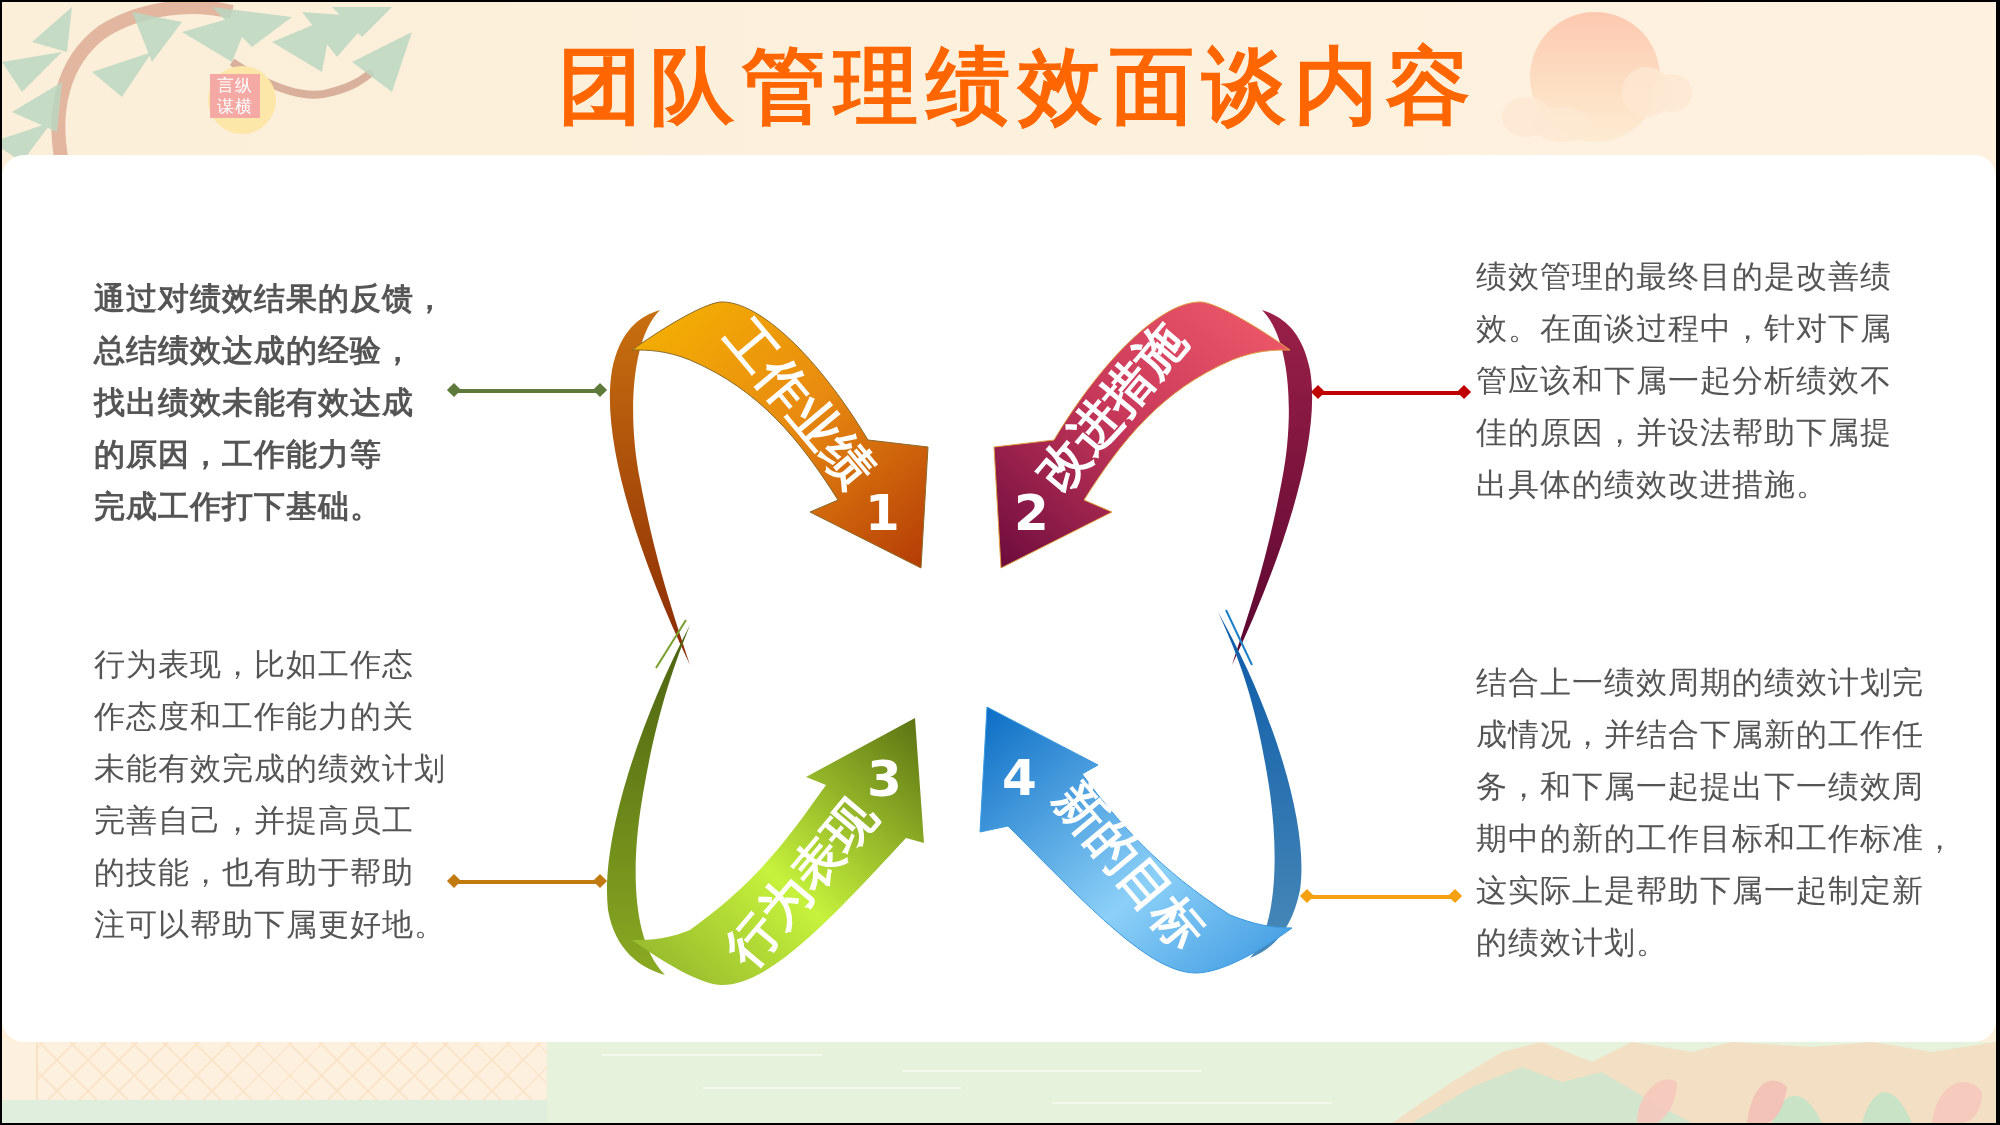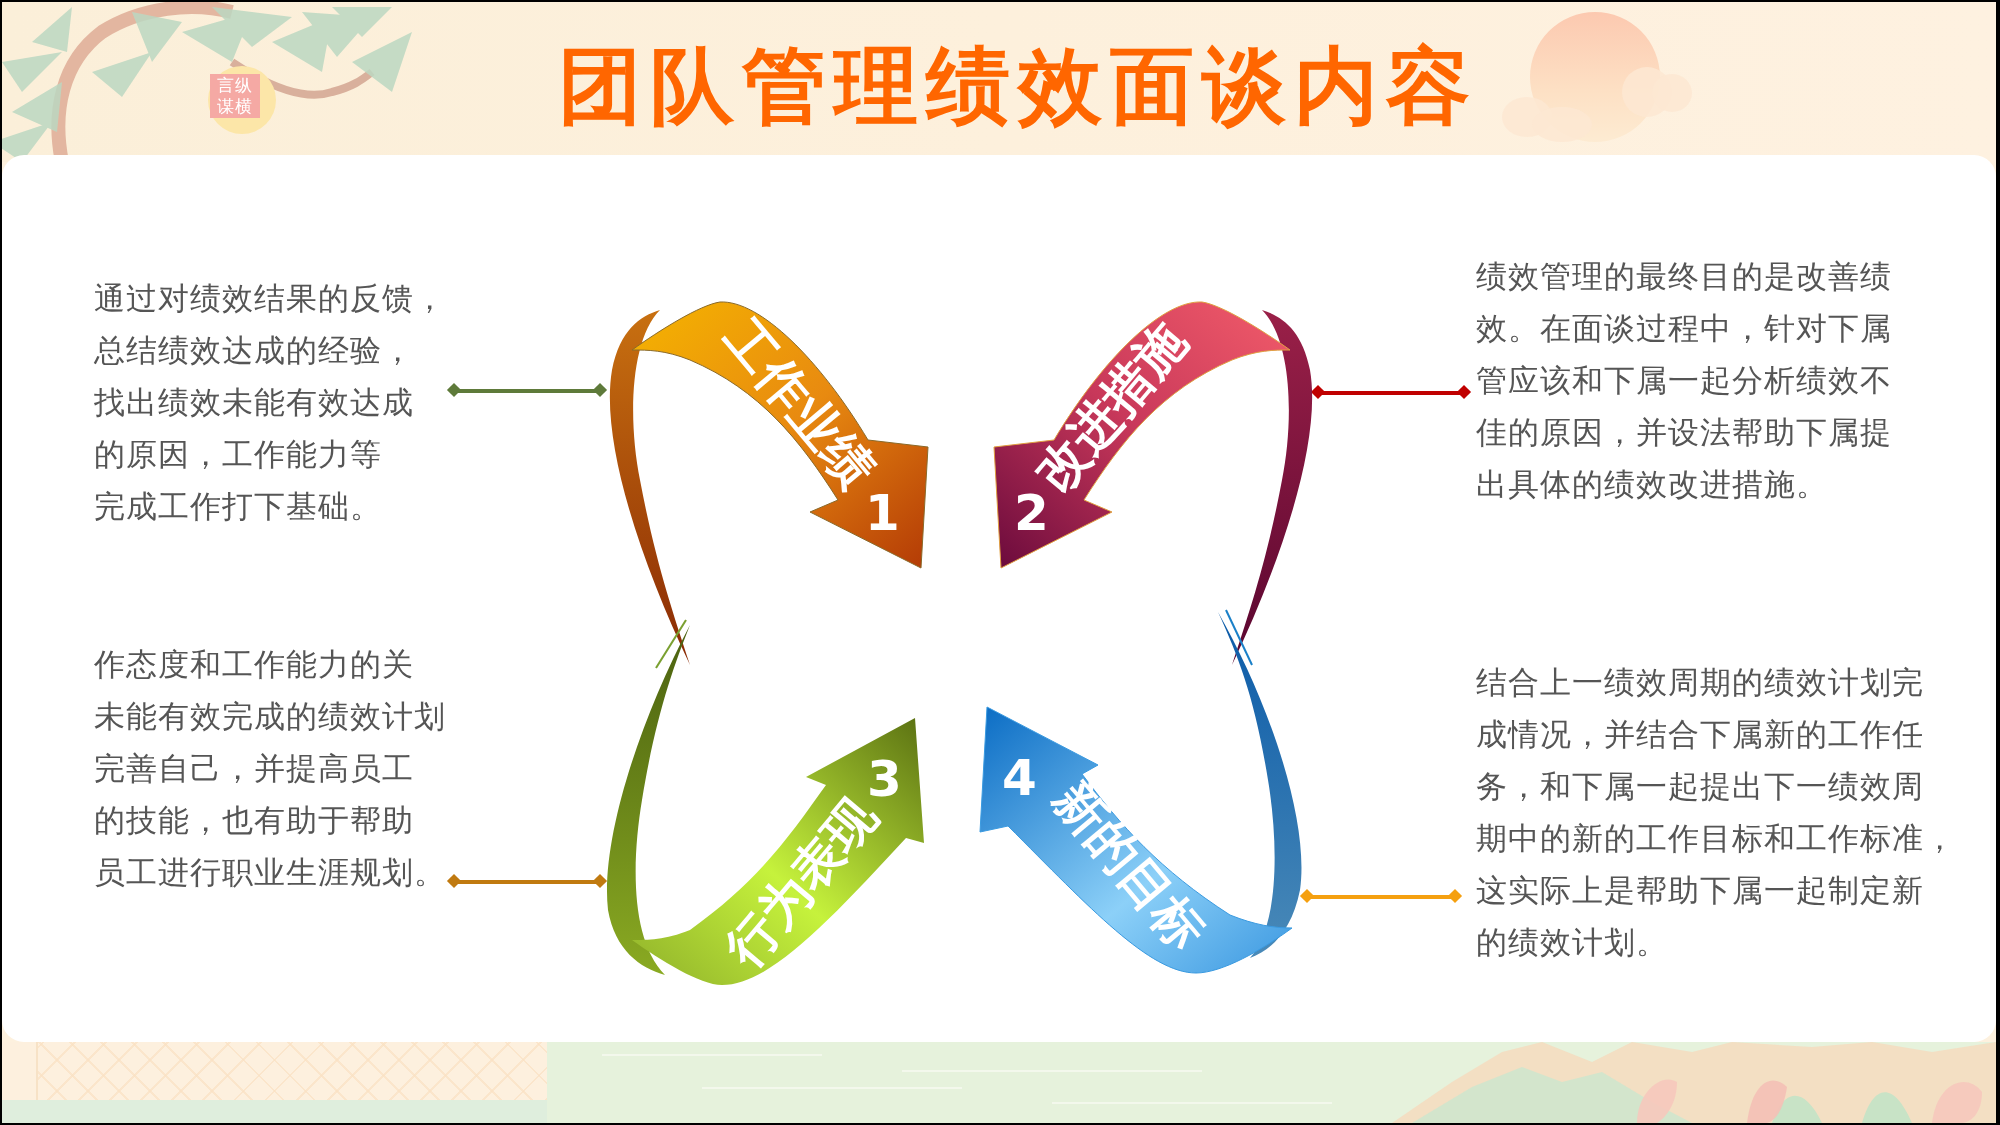--- a/index.html
+++ b/index.html
@@ -131,42 +131,43 @@
       <path d="M380 81 C390 50, 410 40, 430 81 Z" fill="#c8e3c6"></path>
       <path d="M470 81 C480 45, 500 35, 520 81 Z" fill="#c8e3c6"></path>
       <path d="M245 81 C245 50, 270 30, 285 40 C285 60, 275 75, 265 81 Z" fill="#f6c8bd" opacity="0.9"></path>
       <path d="M355 81 C360 40, 380 30, 395 45 C392 65, 385 78, 375 81 Z" fill="#f4c0b6" opacity="0.9"></path>
       <path d="M540 81 C545 40, 575 30, 590 50 C590 70, 580 80, 570 81 Z" fill="#f6c8bd" opacity="0.9"></path>
     </svg>
   </div>
 
   <div class="panel"></div>
 
-  <div class="desc" style="left:92px;top:270px;">
+  <div class="desc" style="left:92px;top:270px;font-weight:bold;">
     <span class="line">通过对绩效结果的反馈，</span>
     <span class="line">总结绩效达成的经验，</span>
     <span class="line">找出绩效未能有效达成</span>
     <span class="line">的原因，工作能力等</span>
     <span class="line">完成工作打下基础。</span>
   </div>
 
   <div class="desc" style="left:1474px;top:248px;">
     <span class="line">绩效管理的最终目的是改善绩</span>
     <span class="line">效。在面谈过程中，针对下属</span>
     <span class="line">管应该和下属一起分析绩效不</span>
     <span class="line">佳的原因，并设法帮助下属提</span>
     <span class="line">出具体的绩效改进措施。</span>
   </div>
 
   <div class="desc" style="left:92px;top:636px;">
+    <span class="line">行为表现，比如工作态</span>
     <span class="line">作态度和工作能力的关</span>
     <span class="line">未能有效完成的绩效计划</span>
     <span class="line">完善自己，并提高员工</span>
     <span class="line">的技能，也有助于帮助</span>
-    <span class="line">员工进行职业生涯规划。</span>
+    <span class="line">注可以帮助下属更好地。</span>
   </div>
 
   <div class="desc" style="left:1474px;top:654px;">
     <span class="line">结合上一绩效周期的绩效计划完</span>
     <span class="line">成情况，并结合下属新的工作任</span>
     <span class="line">务，和下属一起提出下一绩效周</span>
     <span class="line">期中的新的工作目标和工作标准，</span>
     <span class="line">这实际上是帮助下属一起制定新</span>
     <span class="line">的绩效计划。</span>
   </div>

